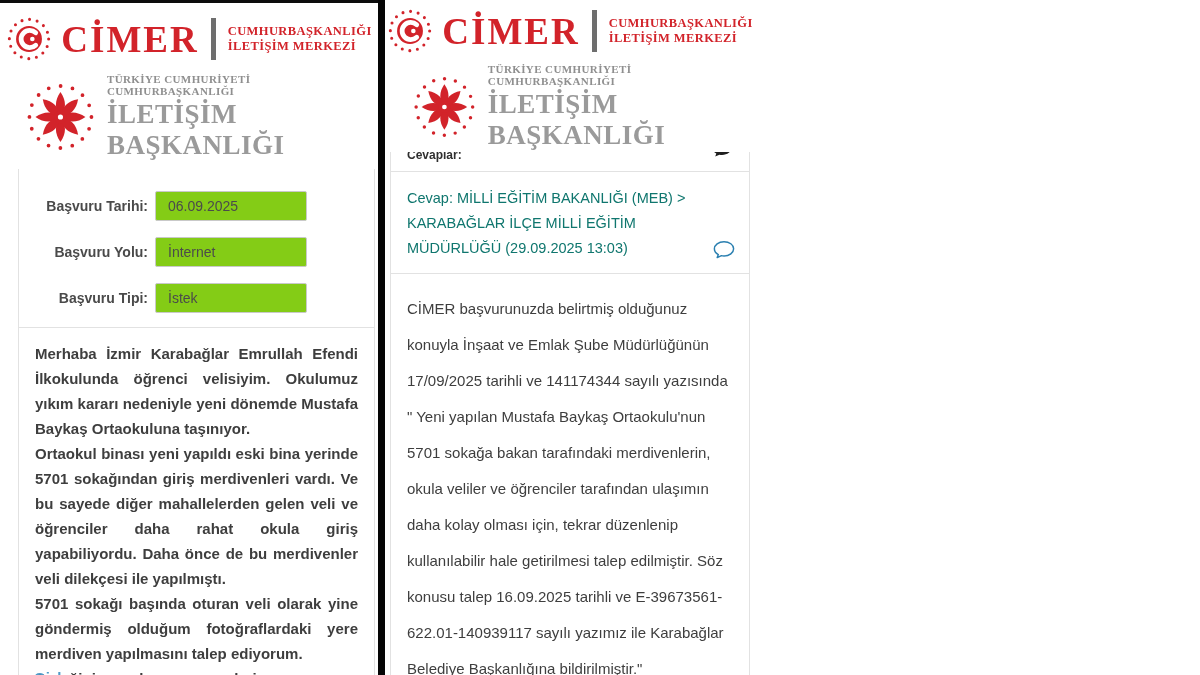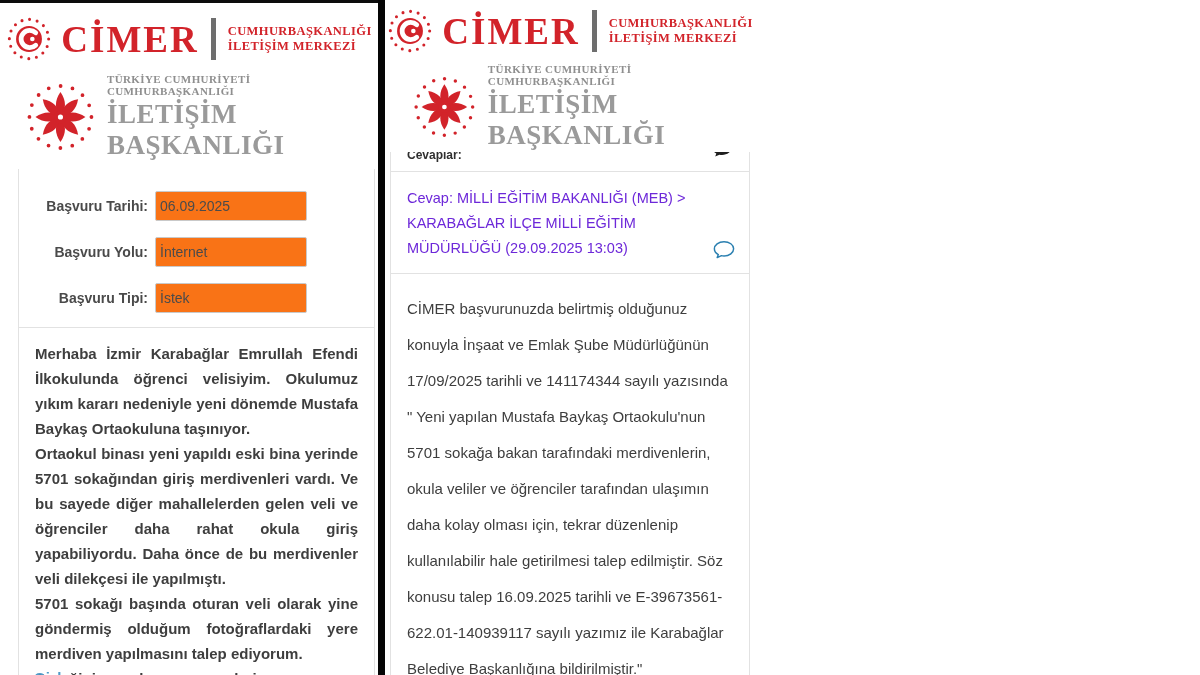--- a/index.html
+++ b/index.html
@@ -34,35 +34,35 @@
                   color:#9a9a9a; letter-spacing:0.5px; margin-top:2px; }
 
   
   .left-card { position:absolute; left:18px; top:166px; width:357px; height:520px;
                border:1px solid #e2e2e2; border-top:none; background:#fff; z-index:1; }
   .form-area { padding:6px 0 14px 0; border-bottom:1px solid #e2e2e2; }
   .form-row { display:flex; align-items:center; margin-top:16px; }
   .form-label { flex:0 0 136px; text-align:right; font-weight:bold; font-size:14px;
                 color:#4a4a4a; padding-right:7px; }
   .form-input { width:152px; height:30px; border:1px solid #c9c9c9; border-radius:2px;
-                font-size:14px; color:#4b4b4b; padding-left:4px;
-                font-family:"Liberation Sans", sans-serif; background:#f97316; }
+                font-size:14px; color:#4b4b4b; padding-left:12px;
+                font-family:"Liberation Sans", sans-serif; background:#84cc16; }
   .message-area { padding:13px 16px 0 16px;font-weight:bold; }
   .message-area p { font-size:15px; line-height:25px; color:#3e3e3e; text-align:justify; }
   .partial-link { position:absolute; left:34px; top:666px; color:#4f9bc8; font-size:15px;
                   font-weight:bold; z-index:2; }
 
   
   .right-card { position:absolute; left:5px; top:128px; width:360px; height:560px;
                 border:1px solid #e2e2e2; background:#fff; z-index:1; }
   .answers-row { position:relative; padding:16px 16px 8px 16px; border-bottom:1px solid #e2e2e2; }
   .answers-label { font-size:12px; font-weight:bold; color:#2f2f2f; }
   .answers-icon { position:absolute; right:16px; top:10px; }
   .answer-title-block { position:relative; padding:14px 16px 12px 16px; border-bottom:1px solid #e2e2e2; }
-  .answer-title { color:#6d28d9; font-size:14.5px; line-height:25px; width:318px; }
+  .answer-title { color:#0f766e; font-size:14.5px; line-height:25px; width:318px; }
   .bubble-icon { position:absolute; right:14px; bottom:14px; }
   .answer-body { padding:17px 16px 0 16px; }
   .answer-body p { font-size:15px; line-height:36px; color:#3e3e3e; text-align:left; }
   .button-row { text-align:right; padding:26px 20px 0 0; }
   .rate-button { display:inline-flex; align-items:center; gap:5px; background:#2e74a7;
                  color:#fff; border:none; border-radius:3px; padding:10px 15px;
                  font-size:14px; font-weight:bold; font-family:"Liberation Sans", sans-serif;
                  cursor:pointer; }
   .check-glyph { font-size:14px; }
 </style>

